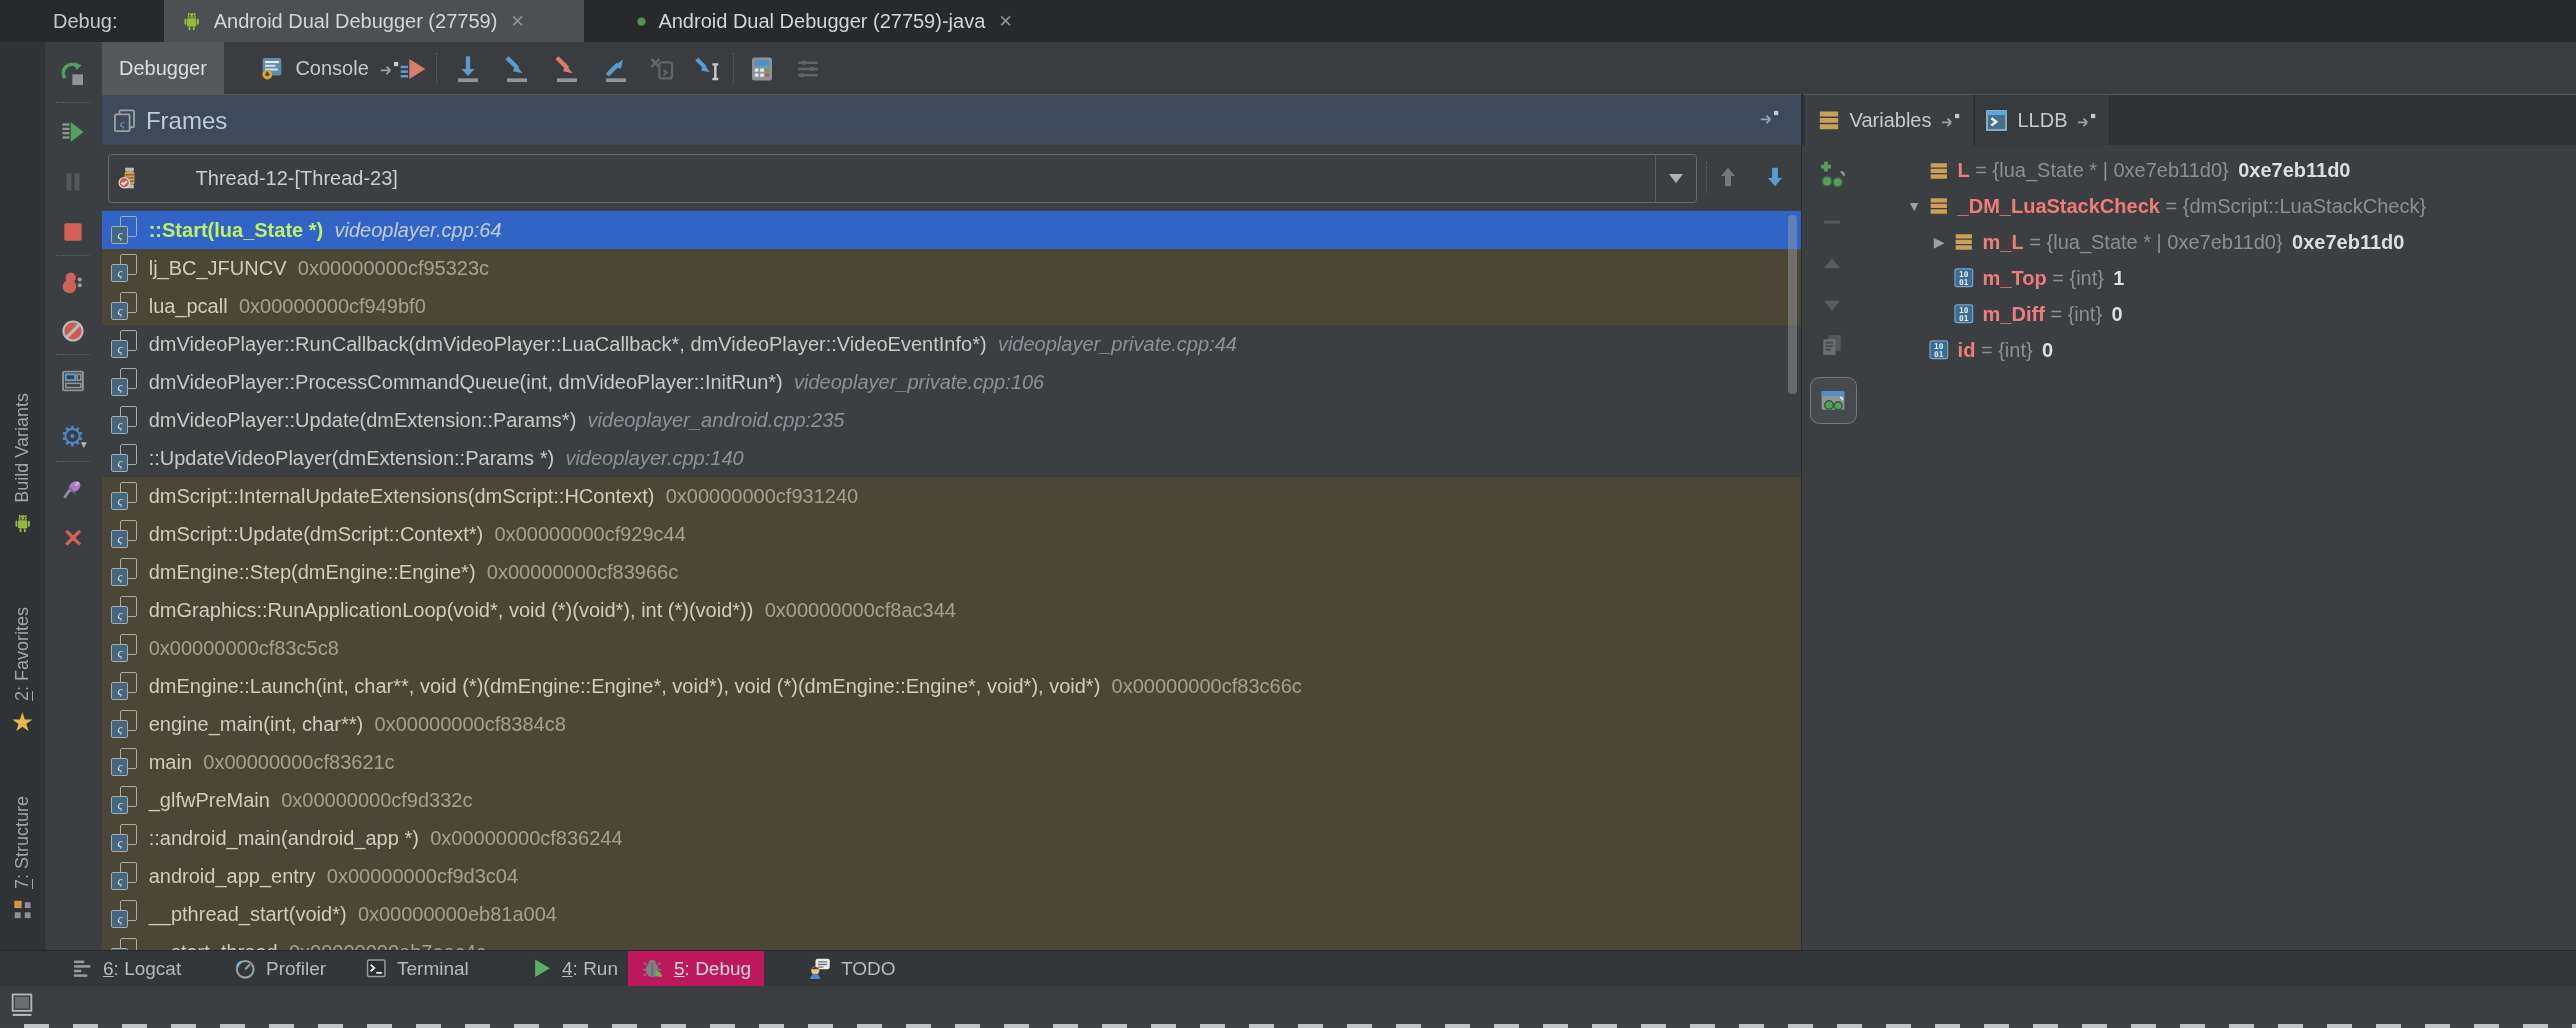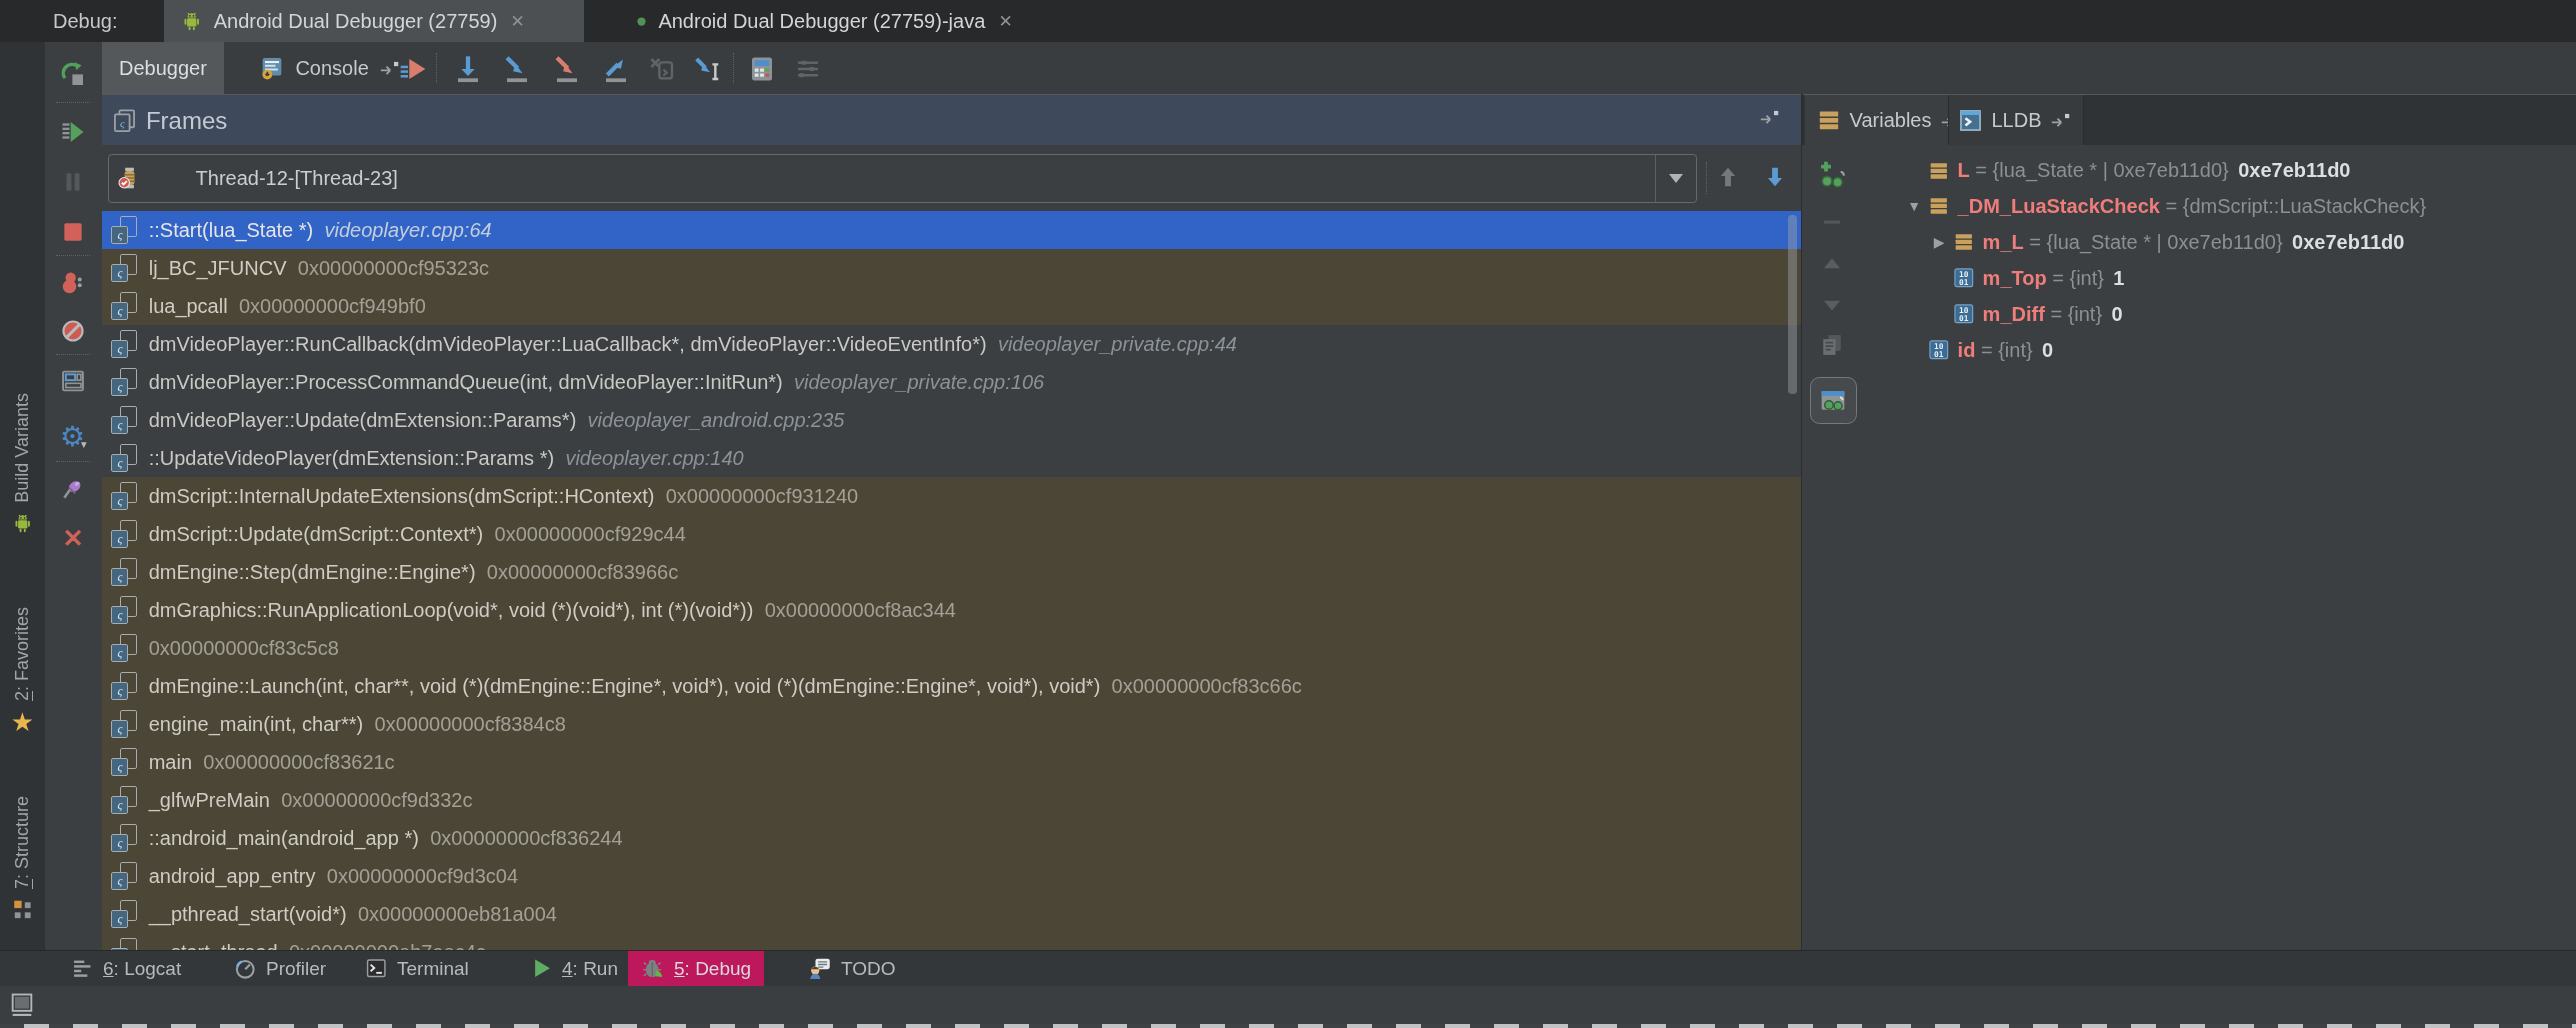--- a/index.html
+++ b/index.html
@@ -52,21 +52,21 @@
   .tri-down{width:0;height:0;border-left:7.5px solid transparent;border-right:7.5px solid transparent;border-top:9.4px solid #b0b3b5;}
 
   
   .frames-list{position:absolute;left:102px;top:211px;width:1701px;height:739px;overflow:hidden;background:#4c4637;}
   .frame-row{height:38px;display:flex;align-items:center;padding-left:9.4px;white-space:nowrap;}
   .frame-row.addr{background:#4c4637;}
   .frame-row.src{background:#3c3f41;}
   .frame-row.selected{background:#3264c8;}
   .fr-fn{font-size:20px;color:#cfccc3;margin-left:11.3px;}
   .frame-row.src .fr-fn{color:#c9c9c5;}
-  .frame-row.selected .fr-fn{color:#e5e5e5;font-weight:normal;}
+  .frame-row.selected .fr-fn{color:#bef264;font-weight:bold;}
   .fr-loc{font-size:20px;margin-left:11.3px;}
   .fr-loc.addr{color:#a3a096;font-style:normal;}
   .frame-row.src .fr-loc.src{color:#8b9298;font-style:italic;}
   .fr-loc.src{color:#8b9298;font-style:italic;}
   .frame-row.selected .fr-loc.src{color:#c3cedb;font-style:italic;}
   .fr-ic{position:relative;width:26px;height:30px;flex:none;}
   .fr-ic .bk{position:absolute;right:0;top:0.9px;width:15px;height:19px;border:1.9px solid #a7adb0;border-radius:1.9px;}
   .fr-ic .ft{position:absolute;left:0;bottom:0.9px;width:15px;height:16px;border:1.9px solid #a7adb0;border-radius:1.9px;background:#44677f;
     display:flex;align-items:center;justify-content:center;color:#d8e6f0;font-size:12.2px;font-style:italic;font-family:"Liberation Serif",serif;}
   .scroll-thumb{position:absolute;left:1788px;top:215px;width:8.5px;height:179px;background:rgba(155,160,163,.45);border-radius:3.8px;}
@@ -420,21 +420,21 @@
             </svg>
           </span>
           <span>Variables</span>
           <span class="ic">
             <svg width="22.6" height="19" viewBox="0 0 24 20">
               <path d="M3 12h10m0 0l-4-4m4 4l-4 4" stroke="#9da1a3" stroke-width="2" fill="none"></path>
               <rect x="17" y="3" width="4.5" height="4.5" fill="#c7cacb"></rect>
             </svg>
           </span>
         </div>
-        <div class="rtab inactive" style="left:146px;padding-left:8px;">
+        <div class="rtab inactive" style="left:172px;padding-left:8px;">
           <span class="ic">
             <svg width="27" height="27" viewBox="0 0 24 24">
               <rect x="3.5" y="3.5" width="17" height="17" fill="#46708f" stroke="#a6bdd0" stroke-width="1.4"></rect>
               <rect x="3.5" y="3.5" width="17" height="3.6" fill="#5fa8dc"></rect>
               <path d="M7.5 10l4.2 3.2-4.2 3.2" stroke="#eef3f6" stroke-width="2.2" fill="none"></path>
             </svg>
           </span>
           <span>LLDB</span>
           <span class="ic">
             <svg width="22.6" height="19" viewBox="0 0 24 20">

